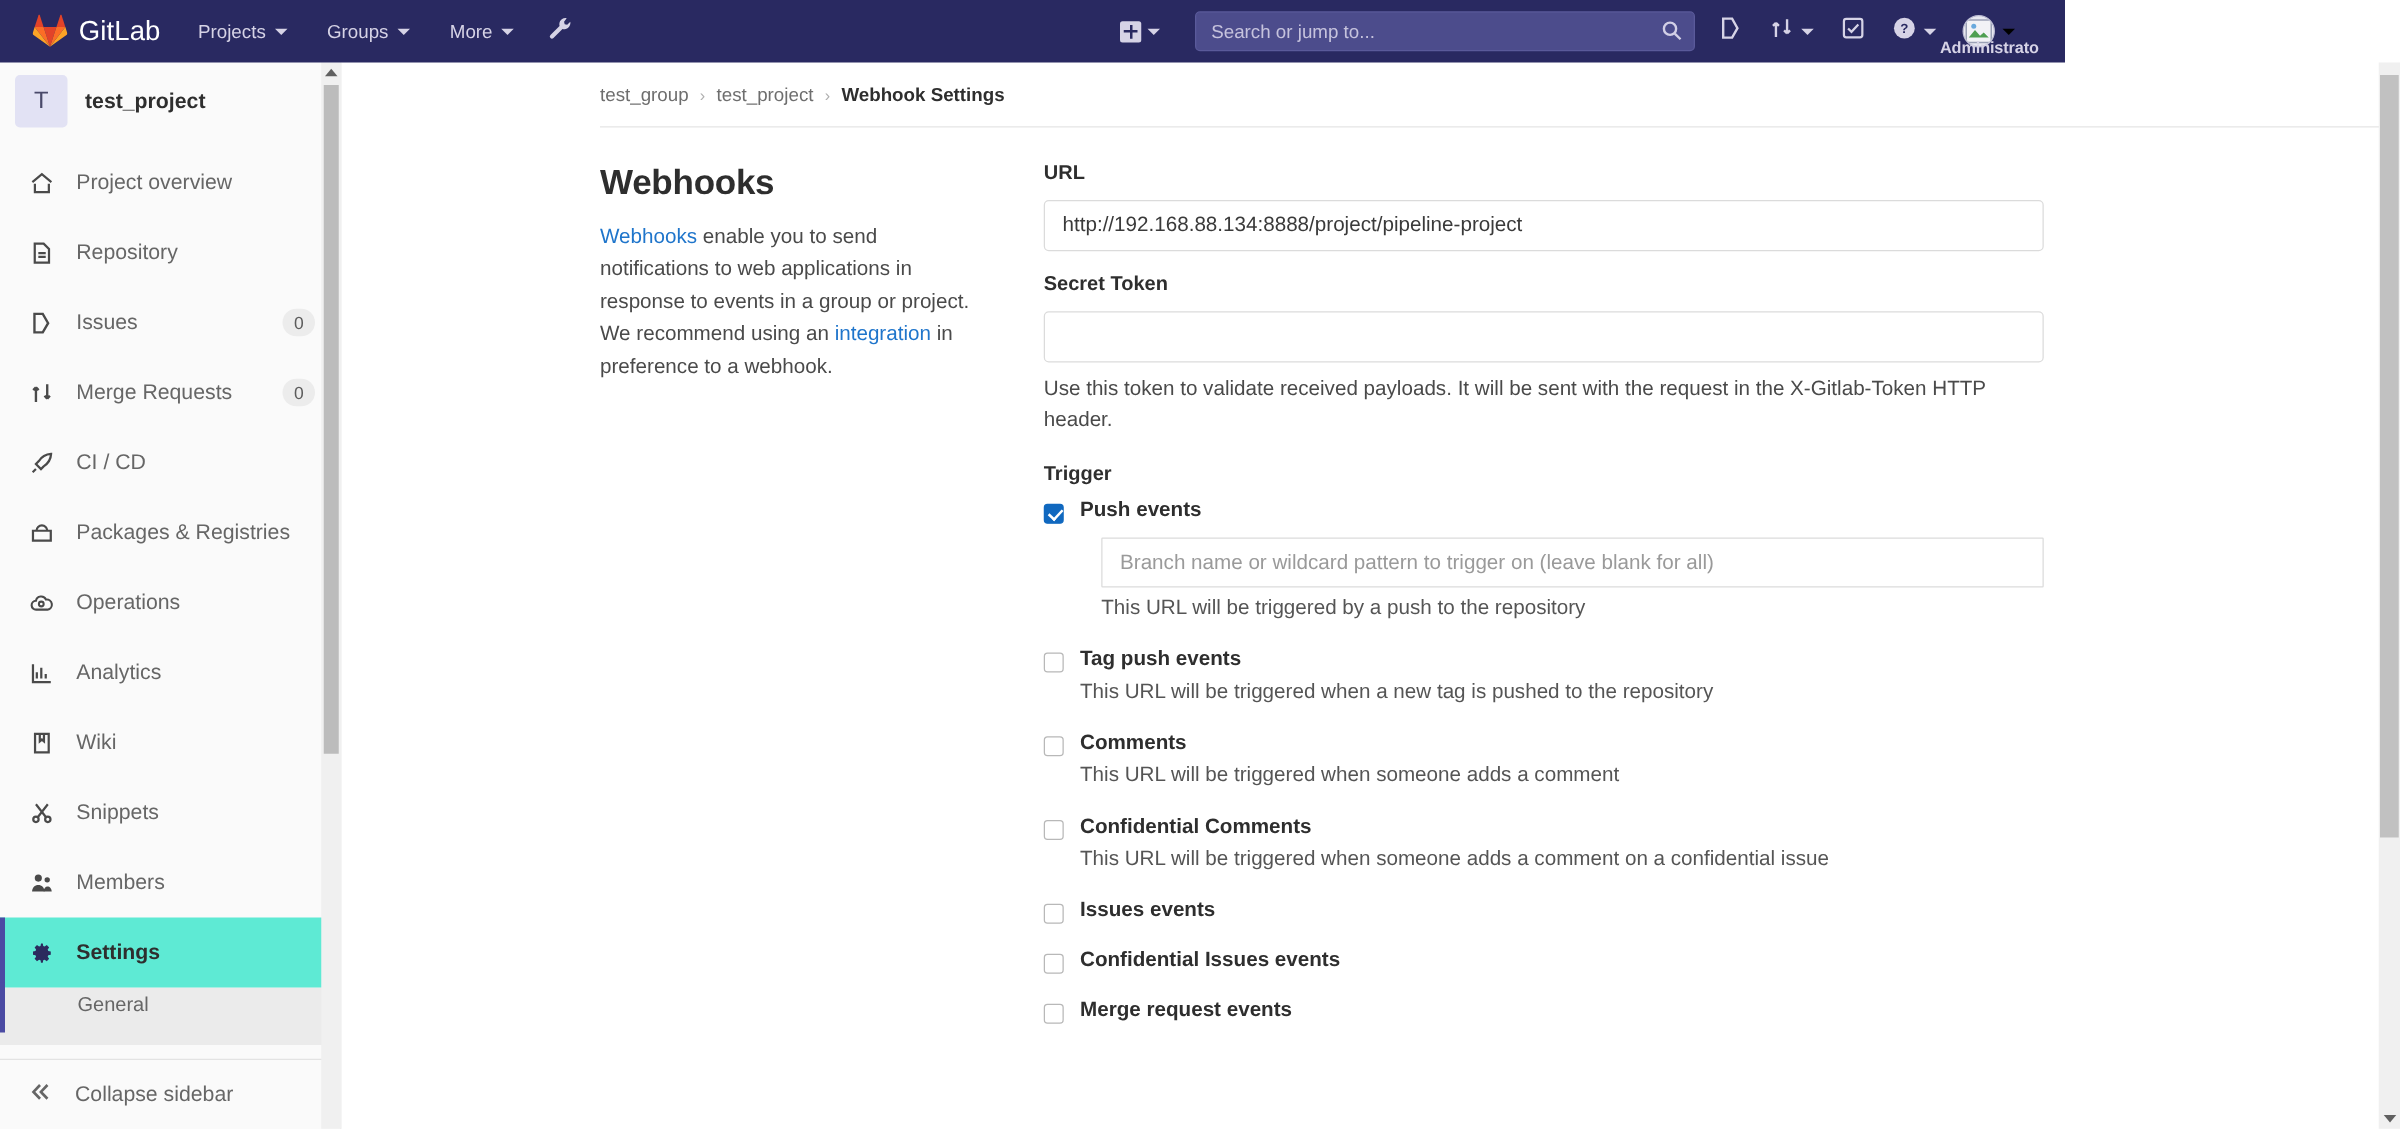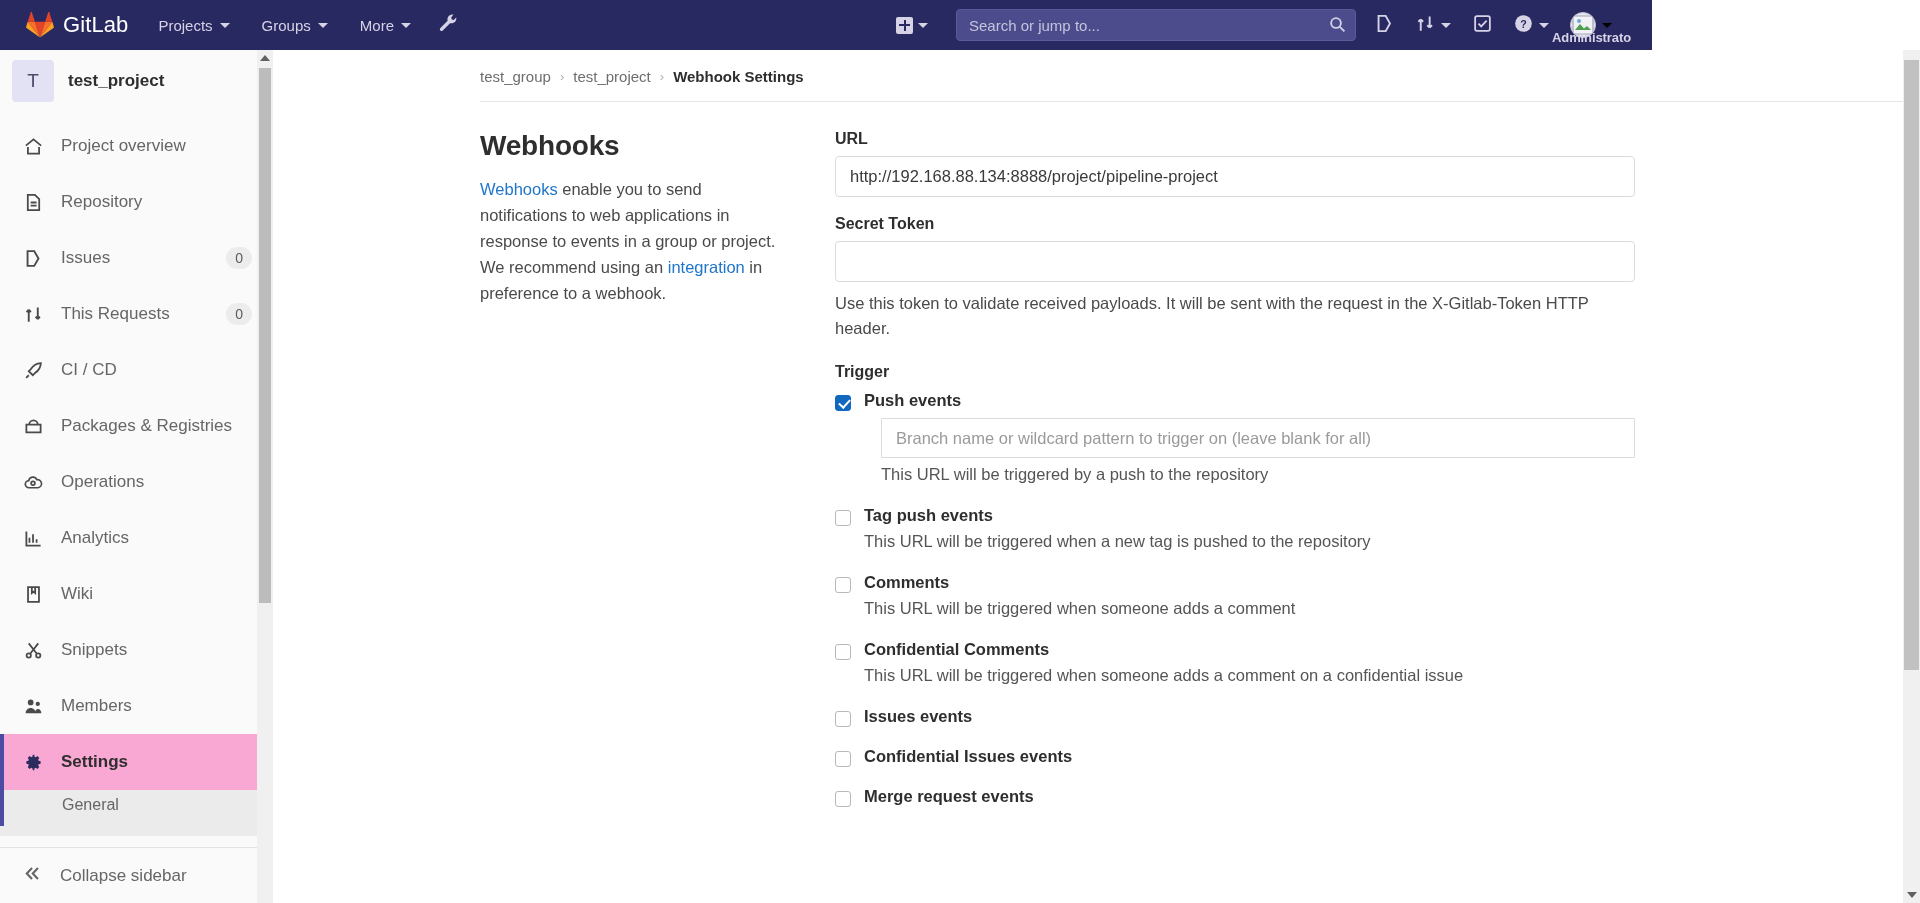--- a/index.html
+++ b/index.html
@@ -112,21 +112,21 @@
     gap: 18px; position: relative;
   }
   .side-item .s-ico { width: 20px; height: 20px; flex: none; display: flex; align-items: center; justify-content: center; color: #4a4a4a; }
   .side-item .s-label { flex: 1; }
   .badge-count {
     background: #ececec; color: #5c5c5c;
     border-radius: 11px; padding: 2px 9px;
     font-size: 14px; line-height: 18px;
   }
   .side-item.active {
-    background: #f9a8d4; color: #2e2e2e; font-weight: 700;
+    background: #5eead4; color: #2e2e2e; font-weight: 700;
   }
   .side-item.active::before {
     content: ""; position: absolute; left: 0; top: 0;
     width: 4px; height: 100%; background: #4b4ba3;
   }
   .side-item.active .s-ico { color: #2b2b5e; }
   .side-sub {
     background: #ebebeb;
     padding: 0 0 10px 0;
   }
@@ -191,21 +191,21 @@
   .sec-desc { font-size: 16.5px; line-height: 26px; color: #4a4a4a; }
   .sec-desc a { color: #1f75cb; text-decoration: none; cursor: pointer; }
 
   .sec-right { flex: 1; max-width: 800px; }
   .field-label { font-size: 16px; font-weight: 700; color: #2e2e2e; margin-bottom: 8px; }
   .text-input {
     display: block; width: 100%; height: 41px;
     border: 1px solid #dbdbdb; border-radius: 4px;
     padding: 0 14px; font-size: 16.5px; color: #3a3a3a;
     font-family: "Liberation Sans", sans-serif;
-    background: #fff; outline: none;
+    background: #fff; outline: none; margin-top: 12px;
   }
   .text-input::placeholder { color: #9a9a9a; }
   .field-block { margin-bottom: 18px; }
   .help-text { font-size: 16.5px; line-height: 25px; color: #4a4a4a; margin-top: 9px; }
 
   .trigger-label { font-size: 16px; font-weight: 700; color: #2e2e2e; margin: 22px 0 10px; }
   .trig-row { display: flex; gap: 13px; margin-bottom: 20px; }
   .cbox {
     width: 16px; height: 16px; flex: none; margin-top: 4px;
     border: 1px solid #b8b8b8; border-radius: 3px; background: #fff;
@@ -388,21 +388,21 @@
       <span class="badge-count">0</span>
     </div>
 
     <div class="side-item">
       <span class="s-ico">
         <svg width="19" height="19" viewBox="0 0 16 16" fill="none" stroke="currentColor" stroke-width="1.6">
           <path d="M4 14V4M4 4L2.2 6M4 4l1.8 2"></path>
             <path d="M11.6 2v9.8M11.6 11.8l-1.8-2M11.6 11.8l1.8-2"></path>
         </svg>
       </span>
-      <span class="s-label">This Requests</span>
+      <span class="s-label">Merge Requests</span>
       <span class="badge-count">0</span>
     </div>
 
     <div class="side-item">
       <span class="s-ico">
         <svg width="19" height="19" viewBox="0 0 16 16" fill="none" stroke="currentColor" stroke-width="1.5">
           <path d="M14.2 1.8c-4 .2-6.6 2.2-8.4 5L4 8.6l3.4 3.4 1.8-1.8c2.8-1.8 4.8-4.4 5-8.4z"></path>
           <path d="M4 12l-2.2 2.2"></path>
         </svg>
       </span>

